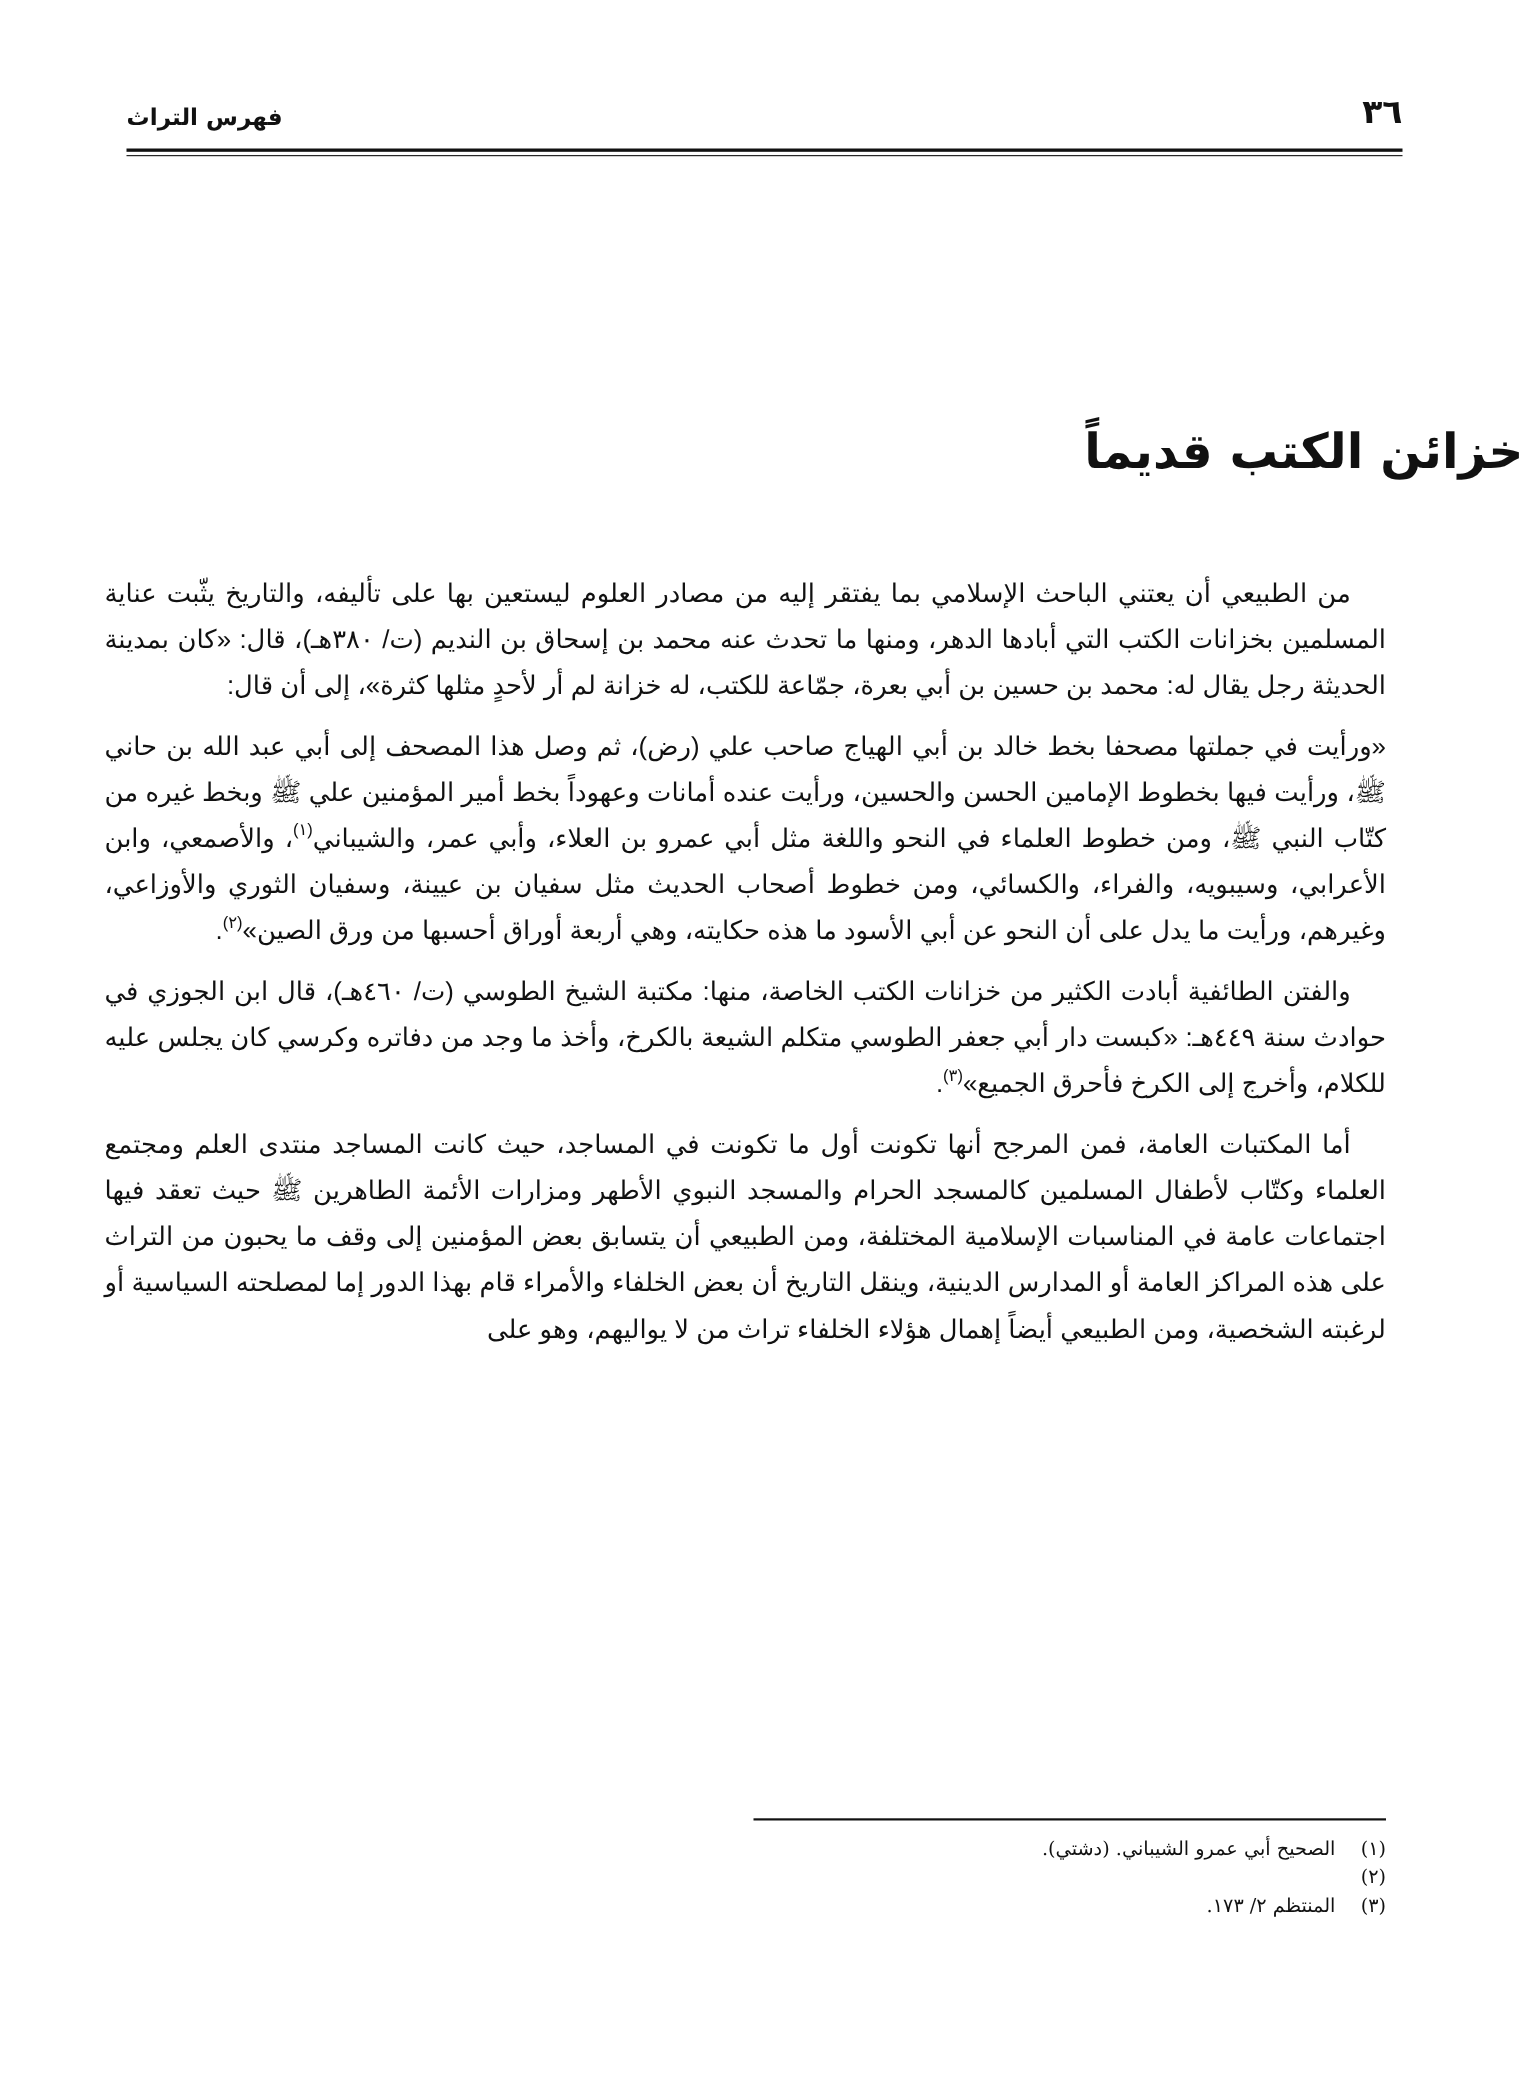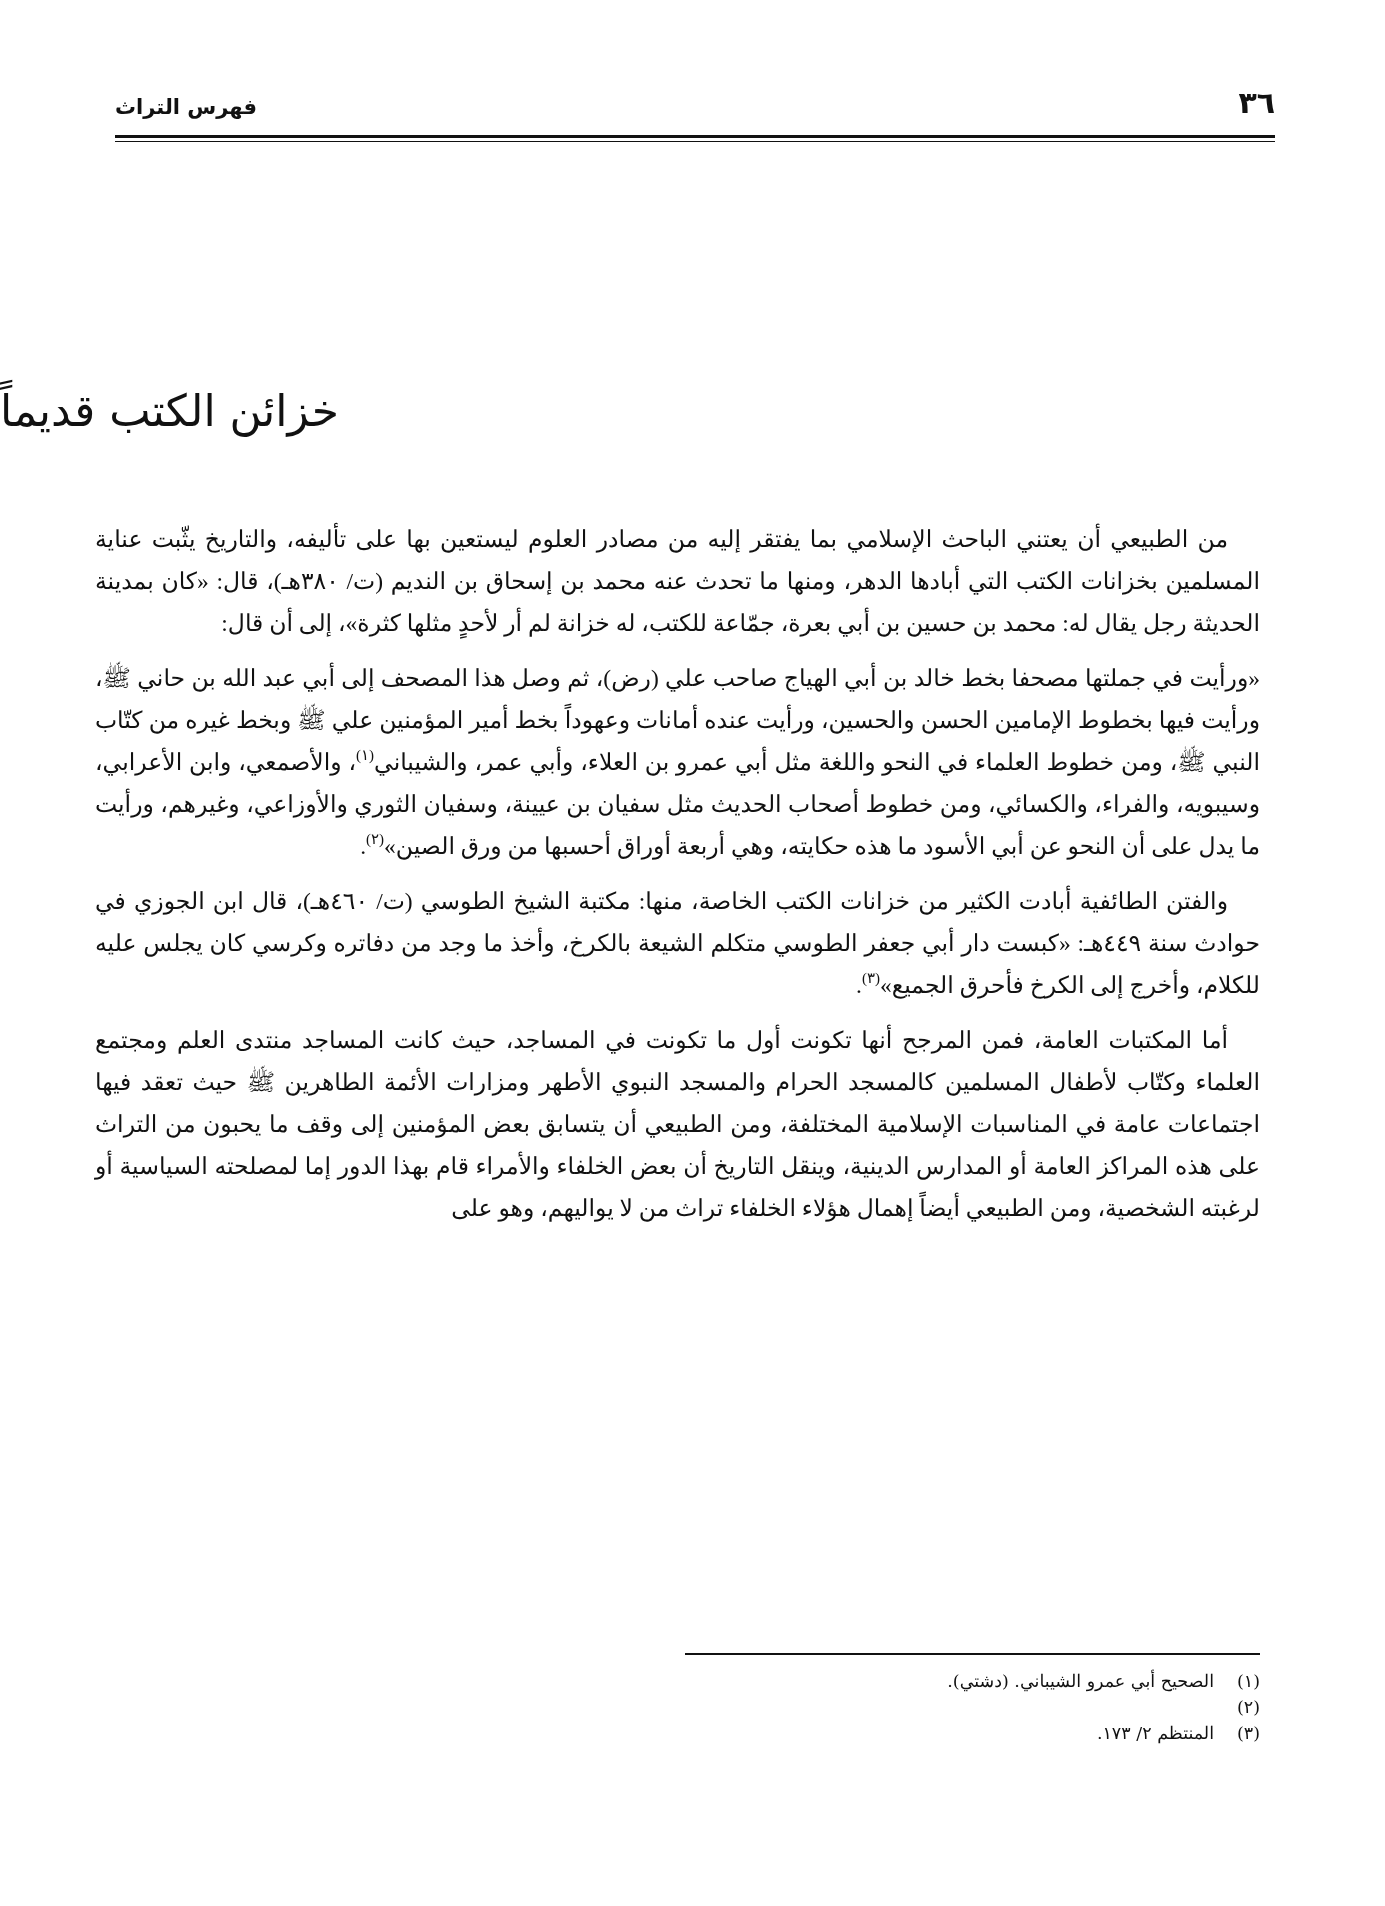--- a/index.html
+++ b/index.html
@@ -64,33 +64,33 @@
       top: 141px;
       height: 0;
       border-top: 1.5px solid #111;
     }
     
     .chapter-title {
       position: absolute;
       left: 0;
       right: 0;
       top: 352px;
-      text-align: left;
+      text-align: right;
       font-family: "DejaVu Sans", sans-serif;
-      font-weight: normal;
+      font-weight: bold;
       font-size: 44px;
       line-height: 60px;
     }
     
     .body-text {
       position: absolute;
       left: 95px;
       right: 125px;
       top: 518px;
-      font-family: Liberation Serif, serif;
+      font-family: Liberation Sans, sans-serif;
       font-size: 23.5px;
       line-height: 42px;
       text-align: justify;
       text-align-last: right;
     }
     .body-text p {
       margin: 0 0 13px 0;
       text-indent: 32px;
     }
     .body-text p.quote {

